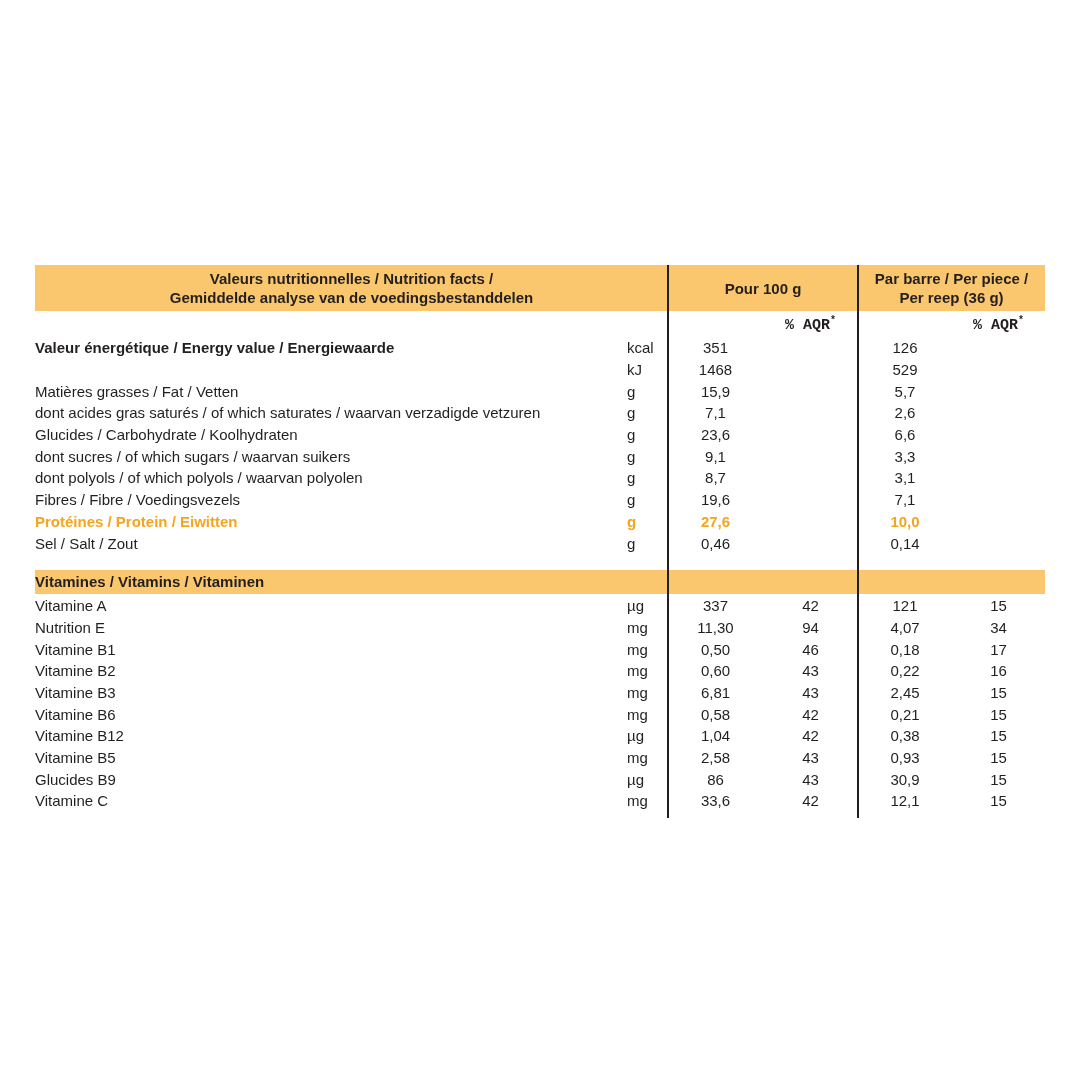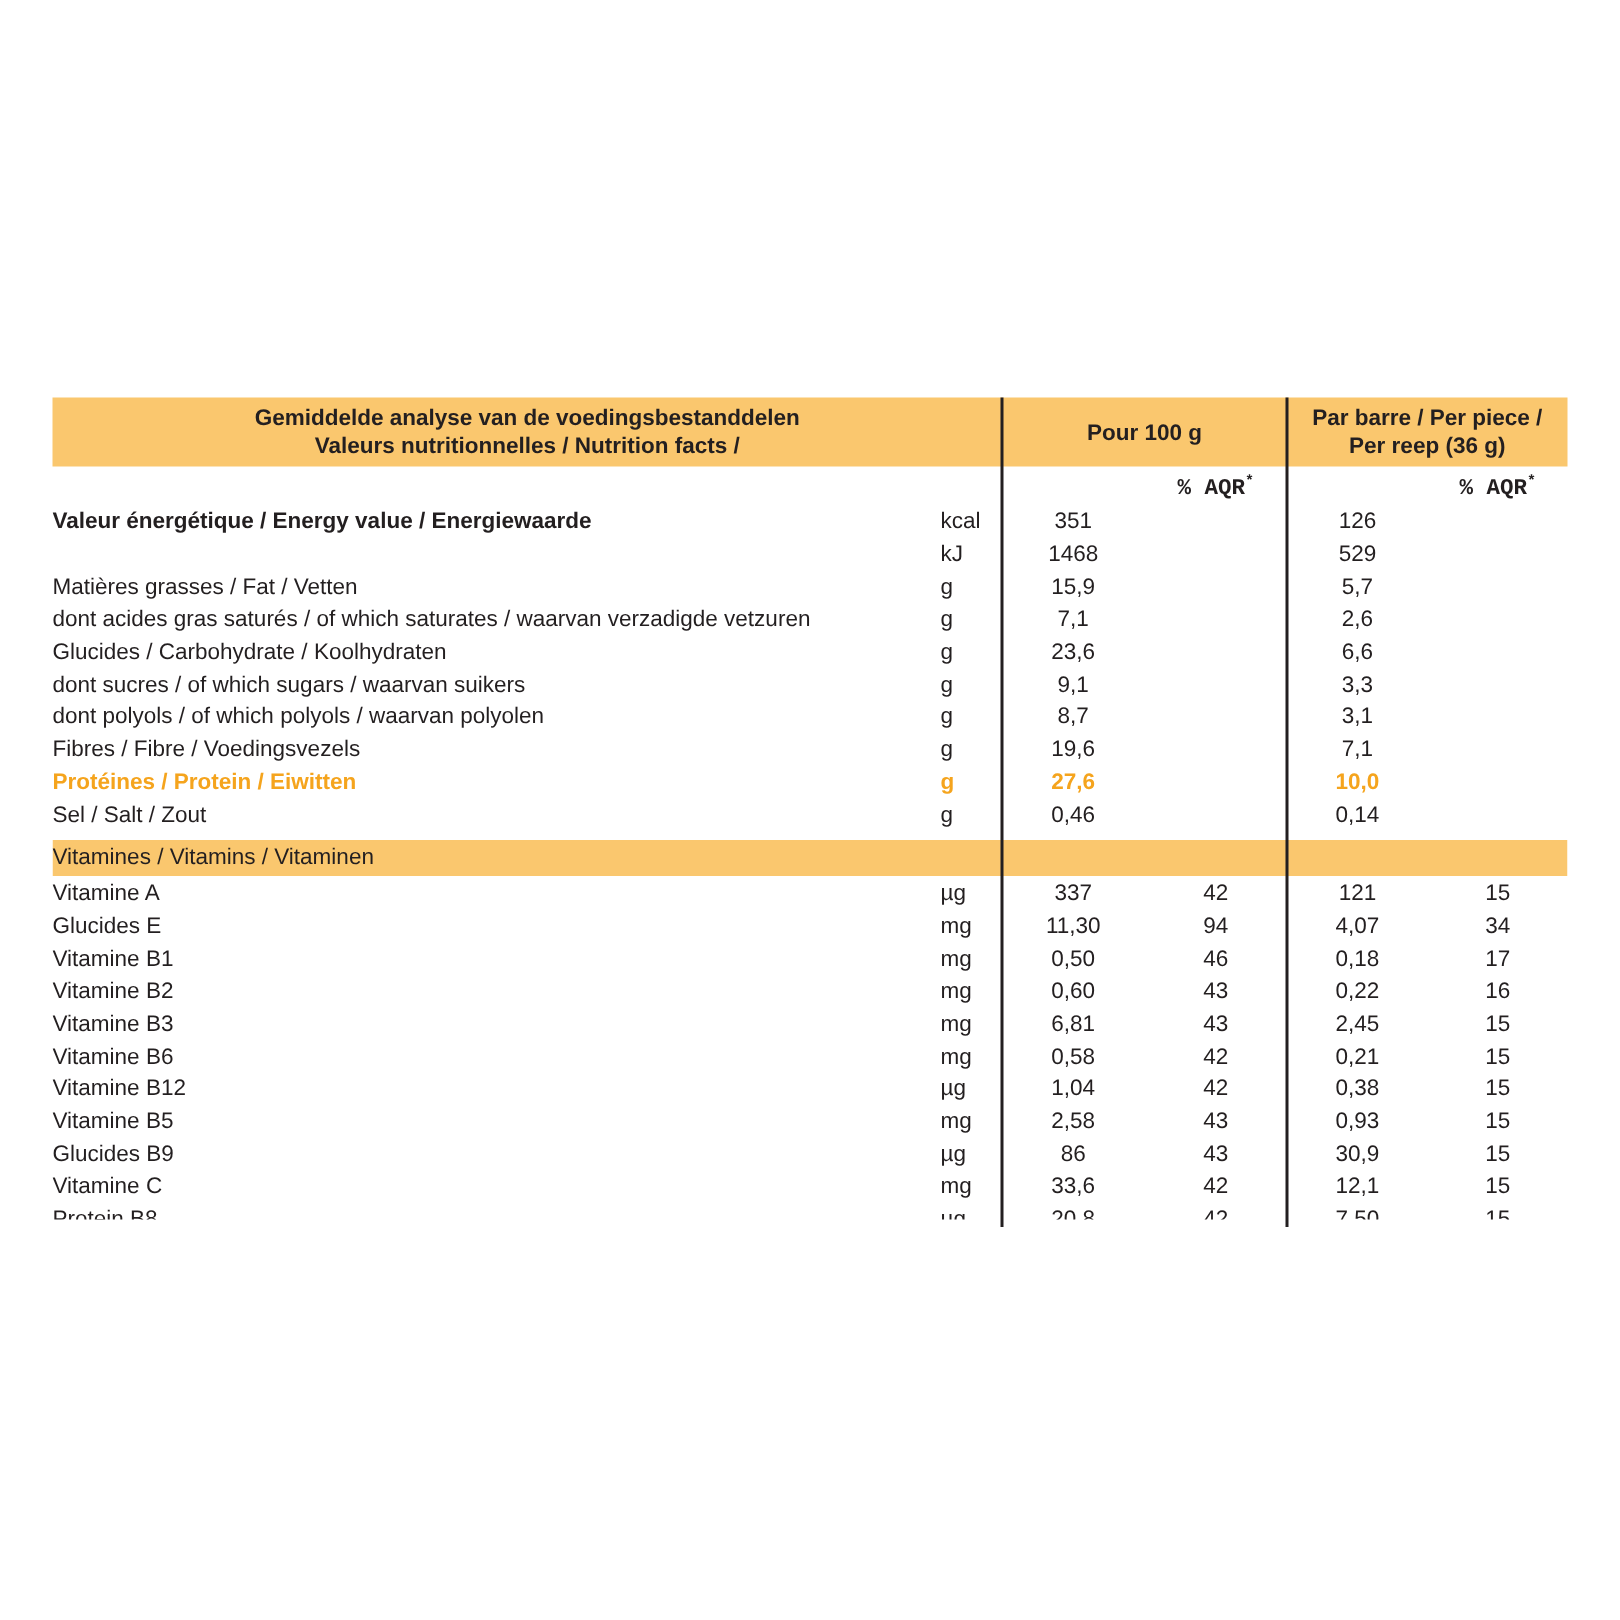--- a/index.html
+++ b/index.html
@@ -31,36 +31,36 @@
   }
   .row .c-label{text-align:left;white-space:nowrap;overflow:visible;}
   .row .c-unit{text-align:left;margin-left:32px;}
   .row .c-num{text-align:center;white-space:nowrap;}
   .row.bold .c-label{font-weight:bold;}
   .row.accent{color:var(--accent);font-weight:bold;}
   .row.aqr .aqr-h{font-weight:bold;font-family:Liberation Mono, monospace;}
   .row.aqr{height:24px;}
   sup{font-size:10px;line-height:0;}
   .band{
-    height:24px;margin-top:6px;margin-bottom:1px;background:var(--band);
-    display:flex;align-items:center;font-weight:normal;font-size:15px;color:var(--ink);
+    height:24px;margin-top:16px;margin-bottom:1px;background:var(--band);
+    display:flex;align-items:center;font-weight:bold;font-size:15px;color:var(--ink);
   }
   .vline{position:absolute;top:265px;height:553px;width:2px;background:var(--ink);}
   .vline.v1{left:667px;}
   .vline.v2{left:857px;}
 </style>
 </head>
 <body>
 
 <div class="page">
 
   <div class="hdr-band">
     <div class="hdr-cell">
+      <span>Valeurs nutritionnelles / Nutrition facts /</span>
       <span>Gemiddelde analyse van de voedingsbestanddelen</span>
-      <span>Valeurs nutritionnelles / Nutrition facts /</span>
     </div>
     <div class="hdr-cell">
       <span>Pour 100 g</span>
     </div>
     <div class="hdr-cell">
       <span>Par barre / Per piece /</span>
       <span>Per reep (36 g)</span>
     </div>
   </div>
 
@@ -158,21 +158,21 @@
       </div>
       <div class="row">
         <span class="c-label">Vitamine A</span>
         <span class="c-unit">µg</span>
         <span class="c-num">337</span>
         <span class="c-num">42</span>
         <span class="c-num">121</span>
         <span class="c-num">15</span>
       </div>
       <div class="row">
-        <span class="c-label">Glucides E</span>
+        <span class="c-label">Nutrition E</span>
         <span class="c-unit">mg</span>
         <span class="c-num">11,30</span>
         <span class="c-num">94</span>
         <span class="c-num">4,07</span>
         <span class="c-num">34</span>
       </div>
       <div class="row">
         <span class="c-label">Vitamine B1</span>
         <span class="c-unit">mg</span>
         <span class="c-num">0,50</span>

